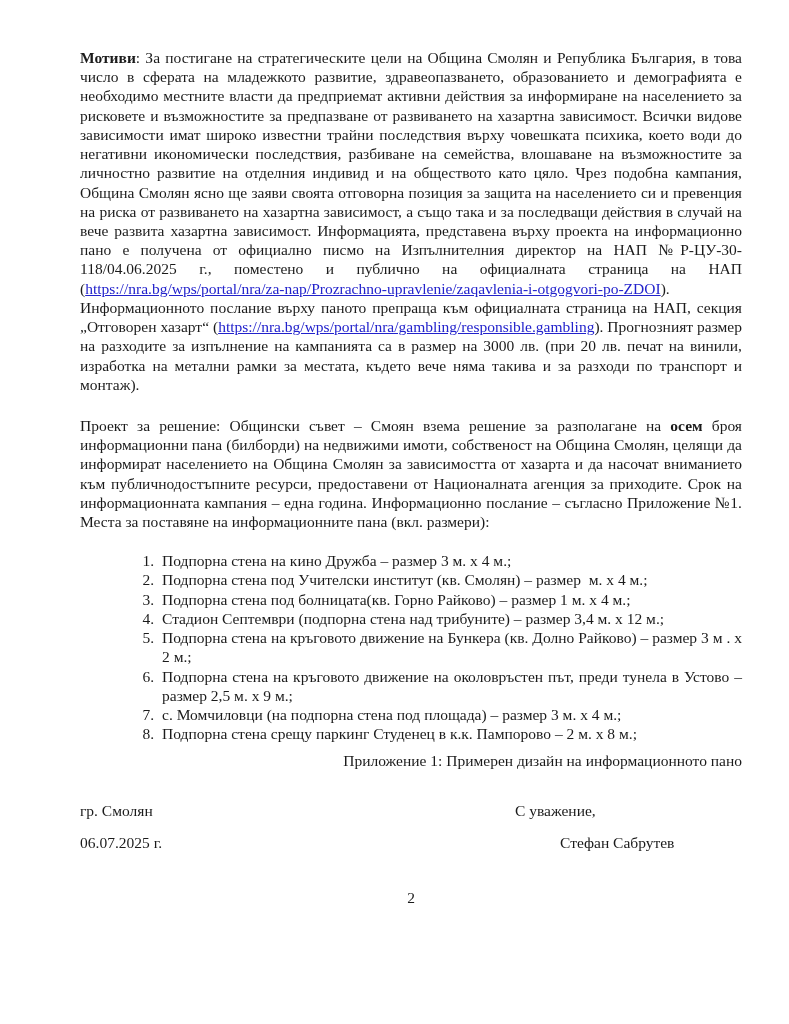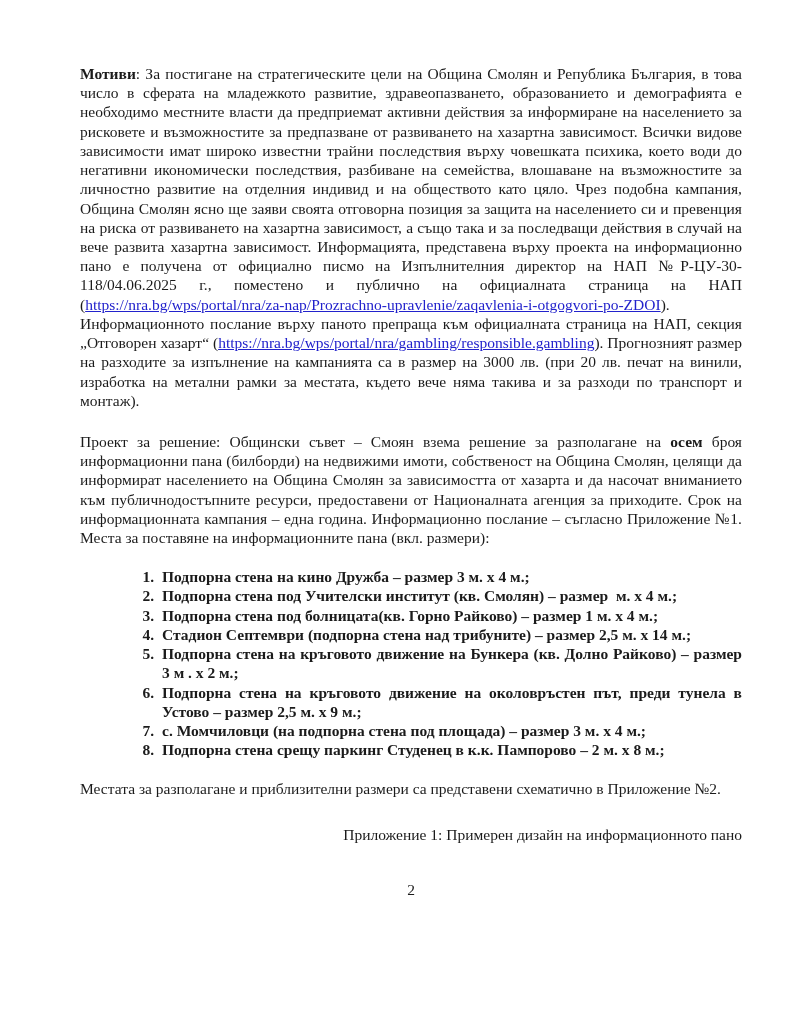--- a/index.html
+++ b/index.html
@@ -2,27 +2,27 @@
 <html lang="bg"><head>
 <meta charset="utf-8">
 <style>
   html,body{margin:0;padding:0;}
   body{
     width:789px;height:1024px;background:#ffffff;
     font-family:"Liberation Serif","DejaVu Serif",serif;
     font-size:15.5px;line-height:1.24;color:#1b1b1b;
     overflow:hidden;
   }
-  .doc{padding:64px 47px 0 80px;}
+  .doc{padding:48px 47px 0 80px;}
   .para{text-align:justify;margin:0;}
   .p1{margin-bottom:22px;}
   .p2{margin-bottom:20px;}
   .bold{font-weight:700;}
   .link{color:#2222cc;text-decoration:underline;cursor:pointer;overflow-wrap:anywhere;}
-  ol.locations{margin:0 0 20px 0;padding-left:78px;font-weight:bold;}
+  ol.locations{margin:0 0 8px 0;padding-left:78px;}
   ol.locations li{text-align:justify;padding-left:4px;}
   .closing{margin:0 0 26px 0;}
   .attach{margin:0;text-align:right;}
   .attach + .attach{margin-top:7px;}
   .sig{margin-top:30px;position:relative;}
   .sigrow{position:relative;height:19px;}
   .sigrow + .sigrow{margin-top:13px;}
   .sig-left{position:absolute;left:0;top:0;}
   .sig-regards{position:absolute;left:435px;top:0;}
   .sig-name{position:absolute;left:480px;top:0;}
@@ -34,27 +34,36 @@
 <div class="doc">
 
   <p class="para p1"><span class="bold">Мотиви</span><span>: За постигане на стратегическите цели на Община Смолян и Република България, в това число в сферата на младежкото развитие, здравеопазването, образованието и демографията е необходимо местните власти да предприемат активни действия за информиране на населението за рисковете и възможностите за предпазване от развиването на хазартна зависимост. Всички видове зависимости имат широко известни трайни последствия върху човешката психика, което води до негативни икономически последствия, разбиване на семейства, влошаване на възможностите за личностно развитие на отделния индивид и на обществото като цяло. Чрез подобна кампания, Община Смолян ясно ще заяви своята отговорна позиция за защита на населението си и превенция на риска от развиването на хазартна зависимост, а също така и за последващи действия в случай на вече развита хазартна зависимост. Информацията, представена върху проекта на информационно пано е получена от официално писмо на Изпълнителния директор на НАП №Р-ЦУ-30-118/04.06.2025 г., поместено и публично на официалната страница на НАП (</span><span class="link">https://nra.bg/wps/portal/nra/za-nap/Prozrachno-upravlenie/zaqavlenia-i-otgogvori-po-ZDOI</span><span>). Информационното послание върху паното препраща към официалната страница на НАП, секция „Отговорен хазарт“ (</span><span class="link">https://nra.bg/wps/portal/nra/gambling/responsible.gambling</span><span>). Прогнозният размер на разходите за изпълнение на кампанията са в размер на 3000 лв. (при 20 лв. печат на винили, изработка на метални рамки за местата, където вече няма такива и за разходи по транспорт и монтаж).</span></p>
 
   <p class="para p2"><span>Проект за решение: Общински съвет – Смоян взема решение за разполагане на </span><span class="bold">осем</span><span> броя информационни пана (билборди) на недвижими имоти, собственост на Община Смолян, целящи да информират населението на Община Смолян за зависимостта от хазарта и да насочат вниманието към публичнодостъпните ресурси, предоставени от Националната агенция за приходите. Срок на информационната кампания – една година. Информационно послание – съгласно Приложение №1. Места за поставяне на информационните пана (вкл. размери):</span></p>
 
   <ol class="locations">
     <li>Подпорна стена на кино Дружба – размер 3 м. х 4 м.;</li>
     <li>Подпорна стена под Учителски институт (кв. Смолян) – размер &nbsp;м. х 4 м.;</li>
     <li>Подпорна стена под болницата(кв. Горно Райково) – размер 1 м. х 4 м.;</li>
-    <li>Стадион Септември (подпорна стена над трибуните) – размер 2,5 м. х 14 м.;</li>
+    <li>Стадион Септември (подпорна стена над трибуните) – размер 3,4 м. х 12 м.;</li>
     <li>Подпорна стена на кръговото движение на Бункера (кв. Долно Райково) – размер 3 м . х 2 м.;</li>
     <li>Подпорна стена на кръговото движение на околовръстен път, преди тунела в Устово – размер 2,5 м. х 9 м.;</li>
     <li>с. Момчиловци (на подпорна стена под площада) – размер 3 м. х 4 м.;</li>
     <li>Подпорна стена срещу паркинг Студенец в к.к. Пампорово – 2 м. х 8 м.;</li>
   </ol>
 
-  <p class="para closing">Местата за разполагане и приблизителни размери са представени схематично в Приложение №2.</p>
 
   <p class="para attach">Приложение 1: Примерен дизайн на информационното пано</p>
 
+  <div class="sig">
+    <div class="sigrow">
+      <span class="sig-left">гр. Смолян</span>
+      <span class="sig-regards">С уважение,</span>
+    </div>
+    <div class="sigrow">
+      <span class="sig-left">06.07.2025 г.</span>
+      <span class="sig-name">Стефан Сабрутев</span>
+    </div>
+  </div>
 
   <div class="pagenum">2</div>
 
 </div>
 
 </body></html>

